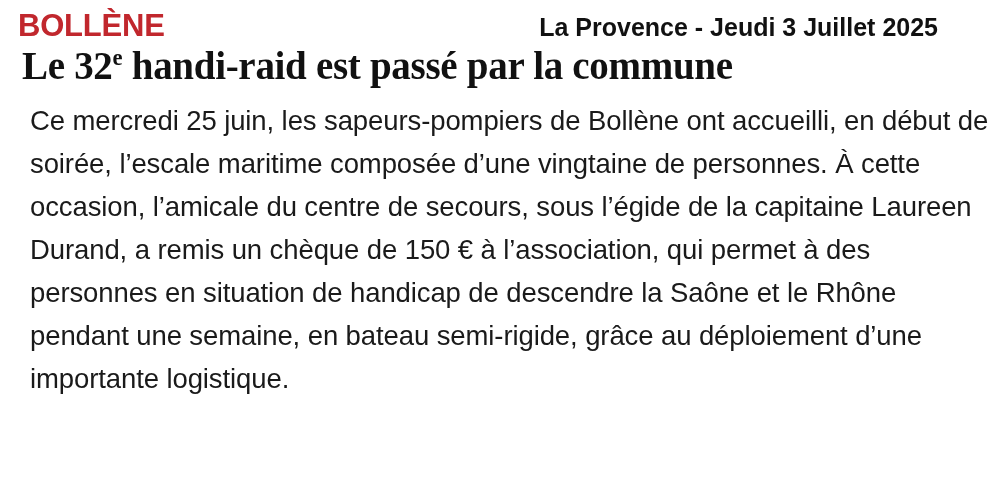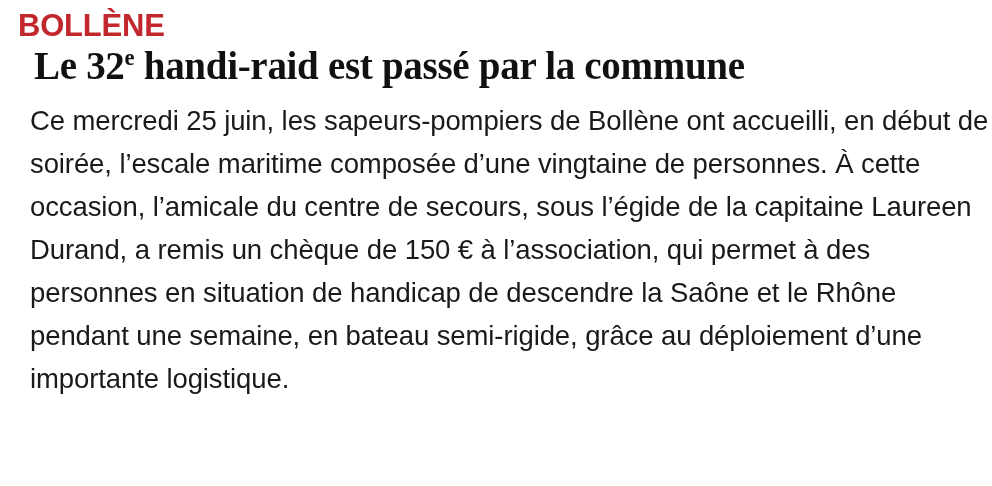--- a/index.html
+++ b/index.html
@@ -44,21 +44,21 @@
     color: #111111;
     white-space: nowrap;
     padding-right: 36px;
   }
   .headline {
     font-family: "Liberation Serif", serif;
     font-weight: bold;
     font-size: 39px;
     line-height: 1.08;
     color: #111111;
-    margin: 2px 0 8px 16px;
+    margin: 2px 0 8px 4px;
     letter-spacing: -0.3px;
     white-space: nowrap;
   }
   .headline sup {
     font-size: 0.58em;
     vertical-align: super;
     line-height: 0;
   }
   .body-text {
     font-family: "Liberation Sans", sans-serif;
@@ -70,19 +70,20 @@
     letter-spacing: -0.1px;
   }
 </style>
 </head>
 <body>
 
 <div class="article">
 
   <div class="header-row">
     <div class="kicker">BOLLÈNE</div>
+    <div class="source-line">La Provence - Jeudi 3 Juillet 2025</div>
   </div>
 
   <h1 class="headline"><span>Le 32</span><sup>e</sup><span> handi-raid est passé par la commune</span></h1>
 
   <p class="body-text">Ce mercredi 25 juin, les sapeurs-pompiers de Bollène ont accueilli, en début de soirée, l’escale maritime composée d’une vingtaine de personnes. À cette occasion, l’amicale du centre de secours, sous l’égide de la capitaine Laureen Durand, a remis un chèque de 150 € à l’association, qui permet à des personnes en situation de handicap de descendre la Saône et le Rhône pendant une semaine, en bateau semi-rigide, grâce au déploiement d’une importante logistique.</p>
 
 </div>
 
 </body></html>

